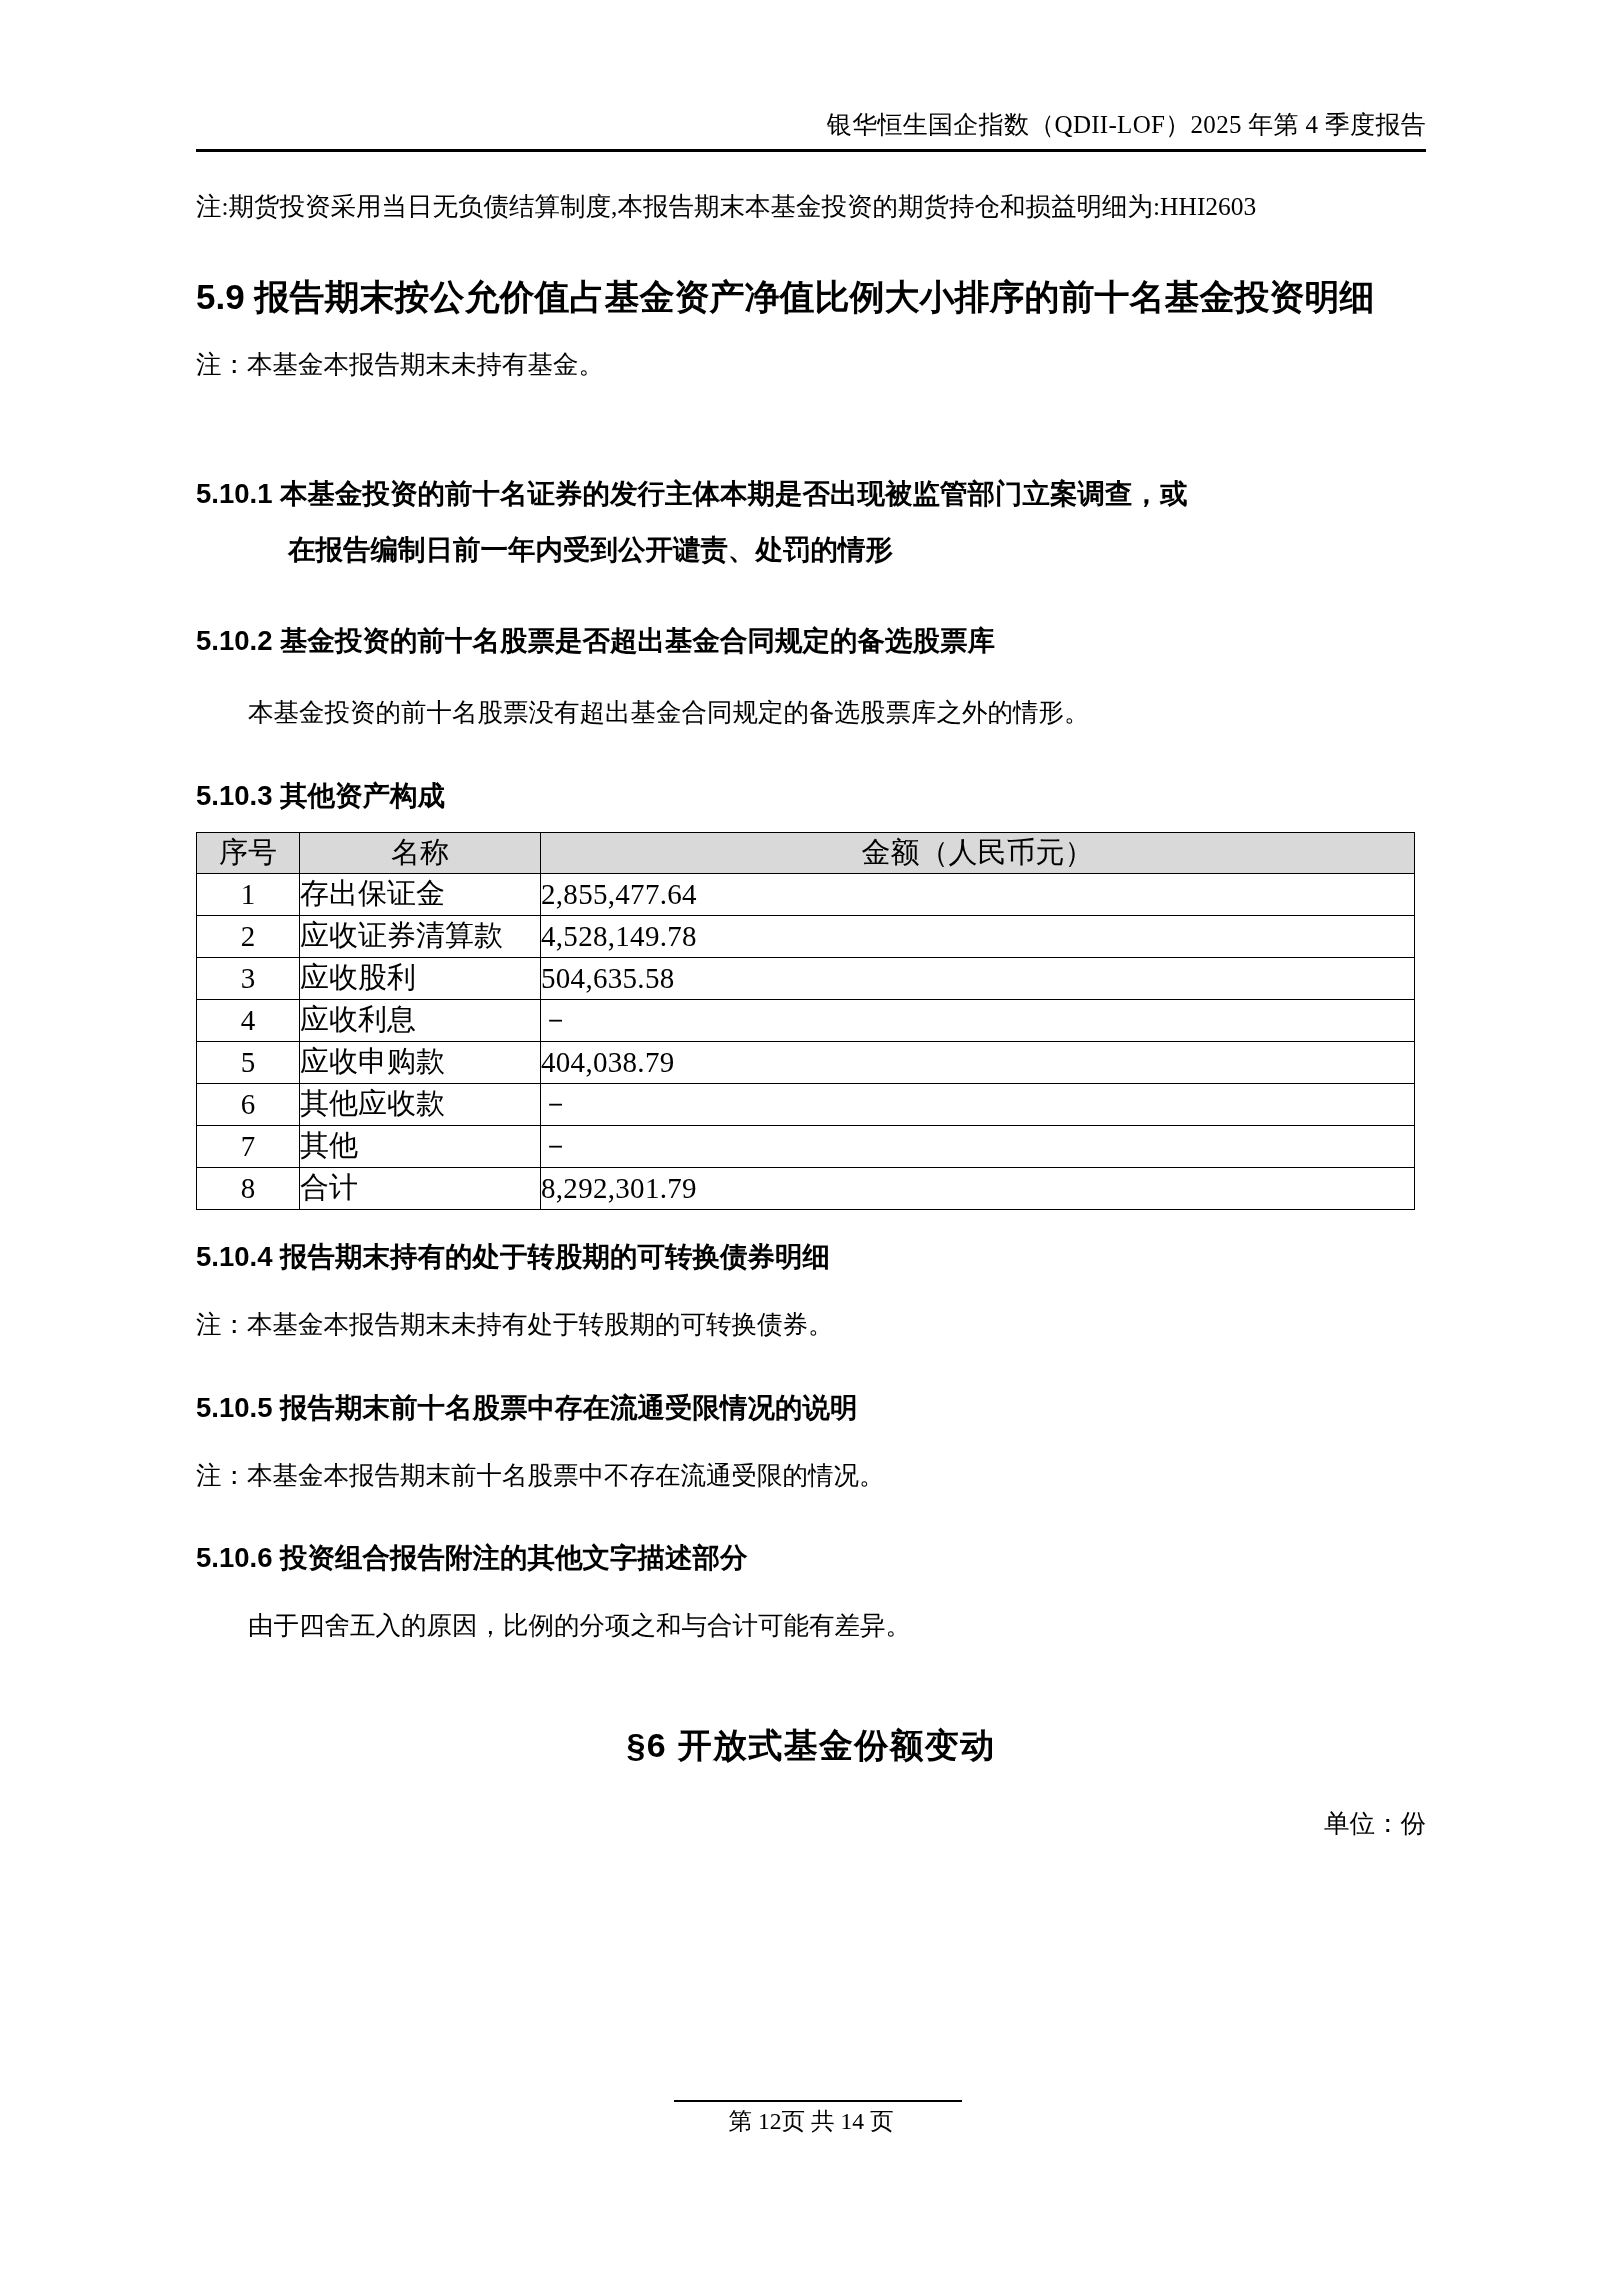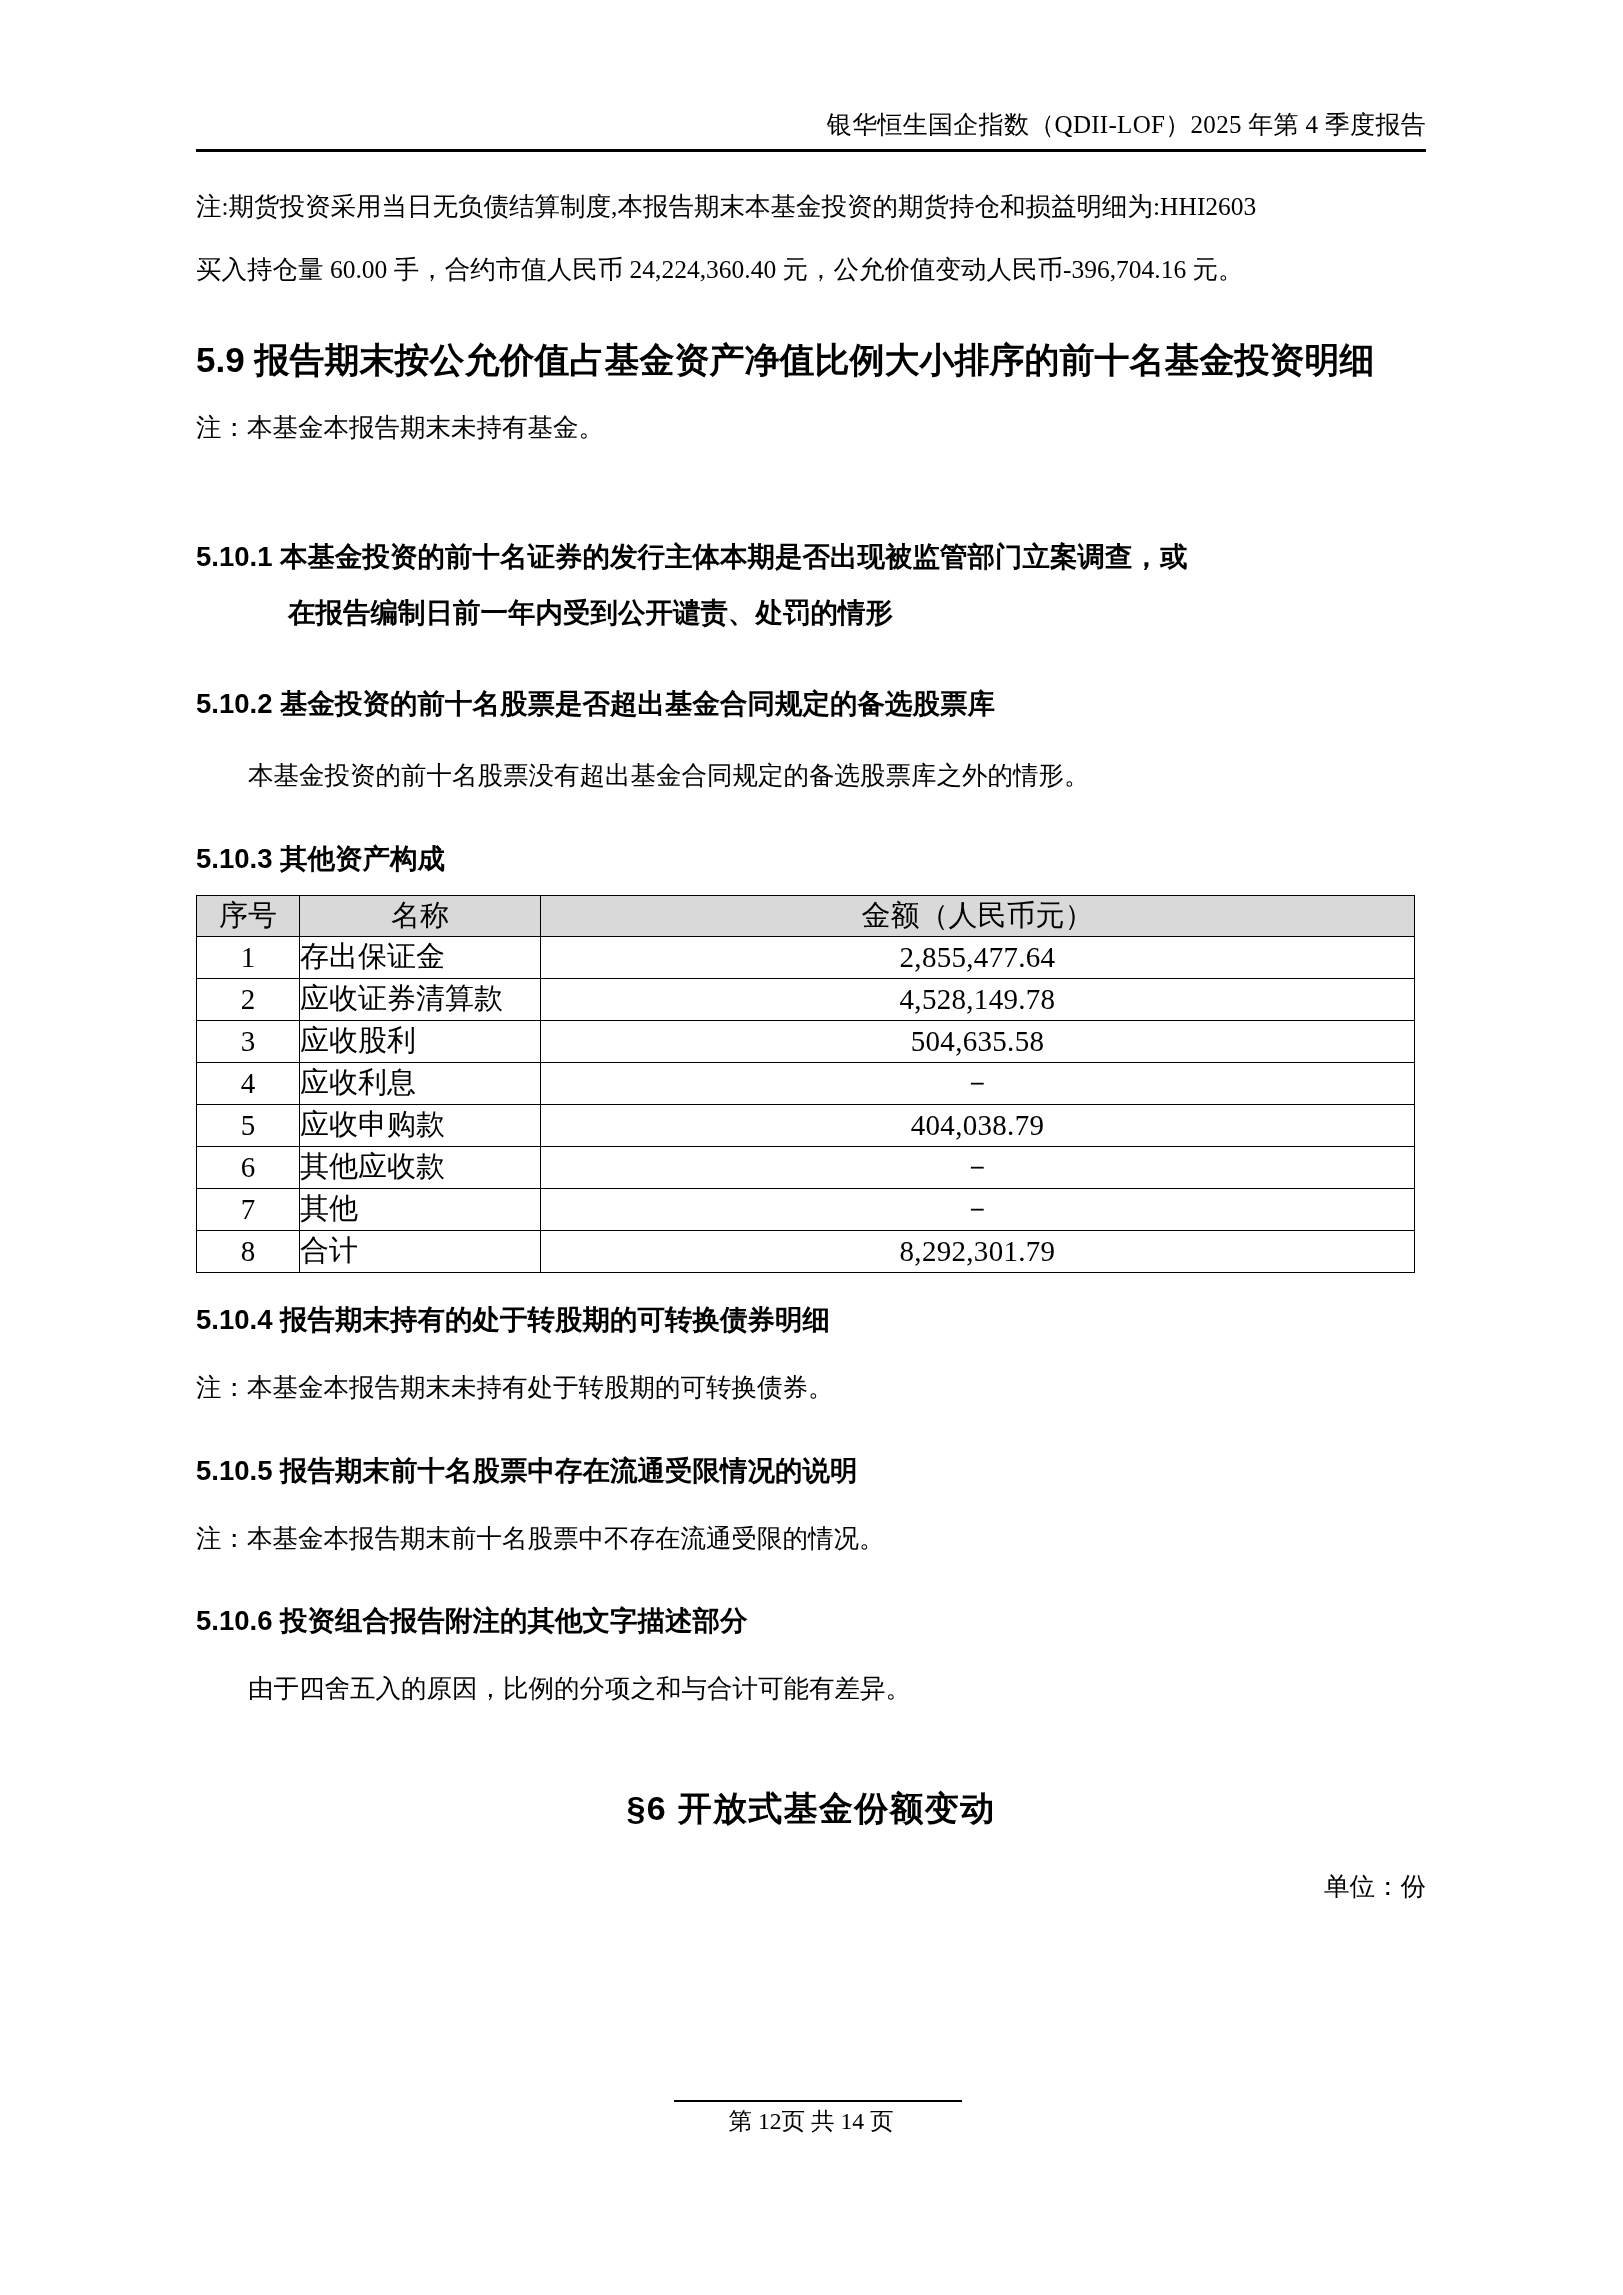--- a/index.html
+++ b/index.html
@@ -111,21 +111,21 @@
     font-weight: normal;
     text-align: center;
     height: 41px;
   }
   .col-no   { width: 103px; }
   .col-name { width: 241px; }
   .col-amt  { width: 874px; }
 
   td.c-no   { text-align: center; }
   td.c-name { text-align: left; padding-left: 6.5px; }
-  td.c-amt  { text-align: center; padding-right: 9.2px; letter-spacing: 0.3px; }
+  td.c-amt  { text-align: left; padding-right: 9.2px; letter-spacing: 0.3px; }
 
   
   .unitline {
     font-size: 25.5px;
     text-align: right;
     margin: 0;
   }
 
   
   .footer {
@@ -157,21 +157,20 @@
 <body>
 
 <div class="page">
 
   <div class="runhead">银华恒生国企指数（QDII-LOF）2025 年第 4 季度报告</div>
   <div class="runhead-rule"></div>
 
   <div class="content" style="top:175px; position:absolute;">
 
     <p class="note">注:期货投资采用当日无负债结算制度,本报告期末本基金投资的期货持仓和损益明细为:HHI2603</p>
-    <p class="note">买入持仓量 60.00 手，合约市值人民币 24,224,360.40 元，公允价值变动人民币-396,704.16 元。</p>
 
     <div class="sp-48"></div>
 
     <p class="h2">5.9 报告期末按公允价值占基金资产净值比例大小排序的前十名基金投资明细</p>
     <div class="sp-12"></div>
     <p class="note">注：本基金本报告期末未持有基金。</p>
 
     <div class="sp-48"></div>
 
 

